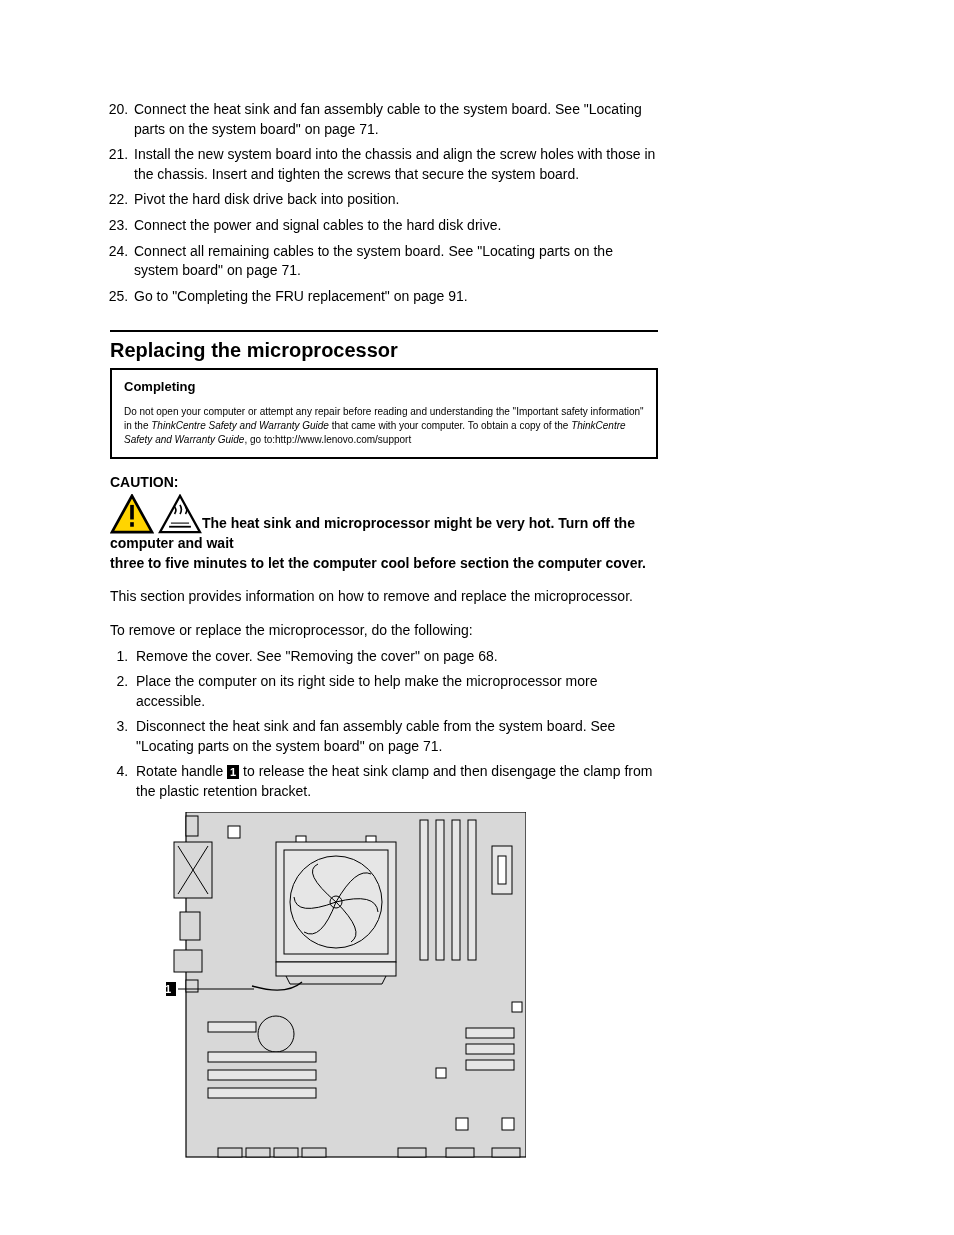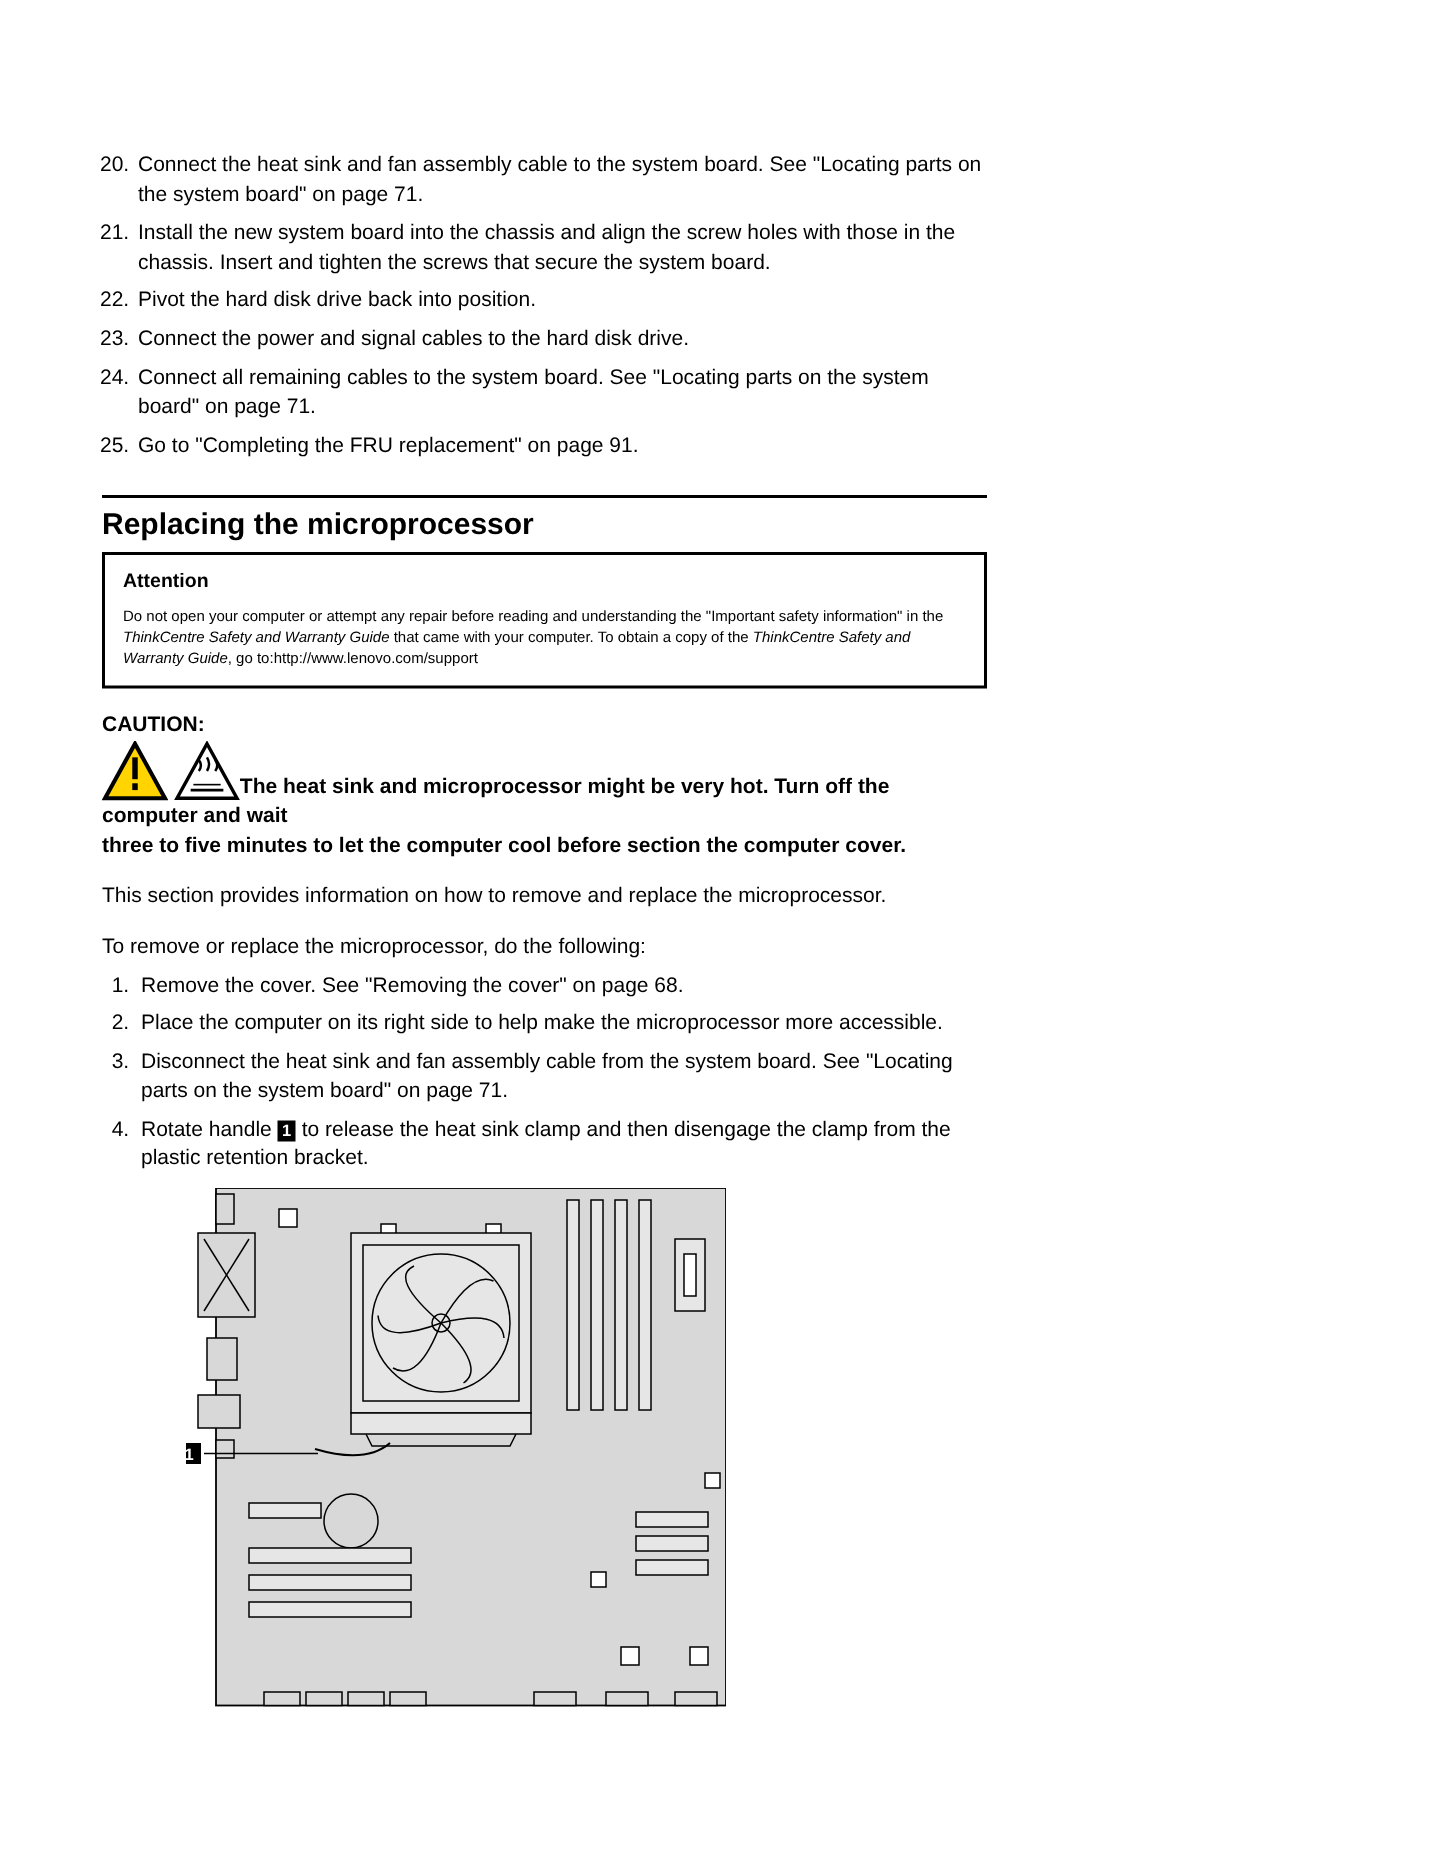--- a/index.html
+++ b/index.html
@@ -8,21 +8,21 @@
     color: #000;
     background: #fff;
     margin: 0;
     padding: 0;
     line-height: 1.4;
   }
   .page {
     width: 758px;
     height: 1235px;
     box-sizing: border-box;
-    padding: 100px 100px 40px 68px;
+    padding: 100px 100px 40px 110px;
     position: relative;
   }
   ol.top-list {
     margin: 0 0 24px 0;
     padding-left: 22px;
   }
   ol.top-list > li {
     margin-bottom: 6px;
     padding-left: 2px;
   }
@@ -125,21 +125,21 @@
     <li>Pivot the hard disk drive back into position.</li>
     <li>Connect the power and signal cables to the hard disk drive.</li>
     <li>Connect all remaining cables to the system board. See "Locating parts on the system board" on page 71.</li>
     <li>Go to "Completing the FRU replacement" on page 91.</li>
   </ol>
 
   <hr class="rule">
   <h2 class="section-title">Replacing the microprocessor</h2>
 
   <div class="attention-box">
-    <div class="att-title">Attention</div>
+    <div class="att-title">Completing</div>
     <p>
       <span>Do not open your computer or attempt any repair before reading and understanding the "Important safety information" in the </span><span class="italic">ThinkCentre Safety and Warranty Guide</span><span> that came with your computer. To obtain a copy of the </span><span class="italic">ThinkCentre Safety and Warranty Guide</span><span>, go to:http://www.lenovo.com/support</span>
     </p>
   </div>
 
   <div class="caution-block">
     <div class="caution-label">CAUTION:</div>
     <span class="icon-row">
       
       <svg class="icon-tri" viewBox="0 0 48 44">

